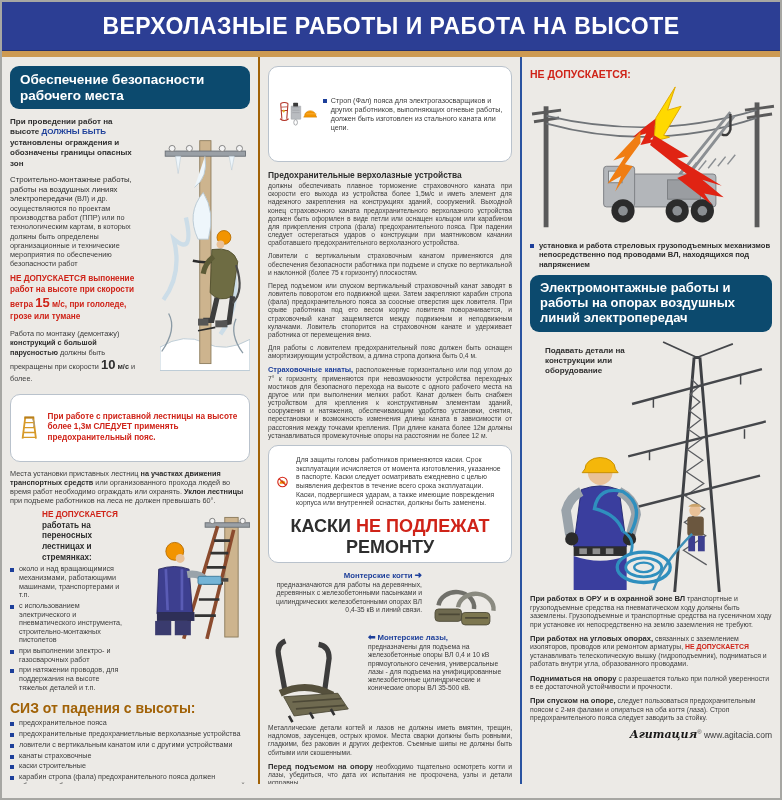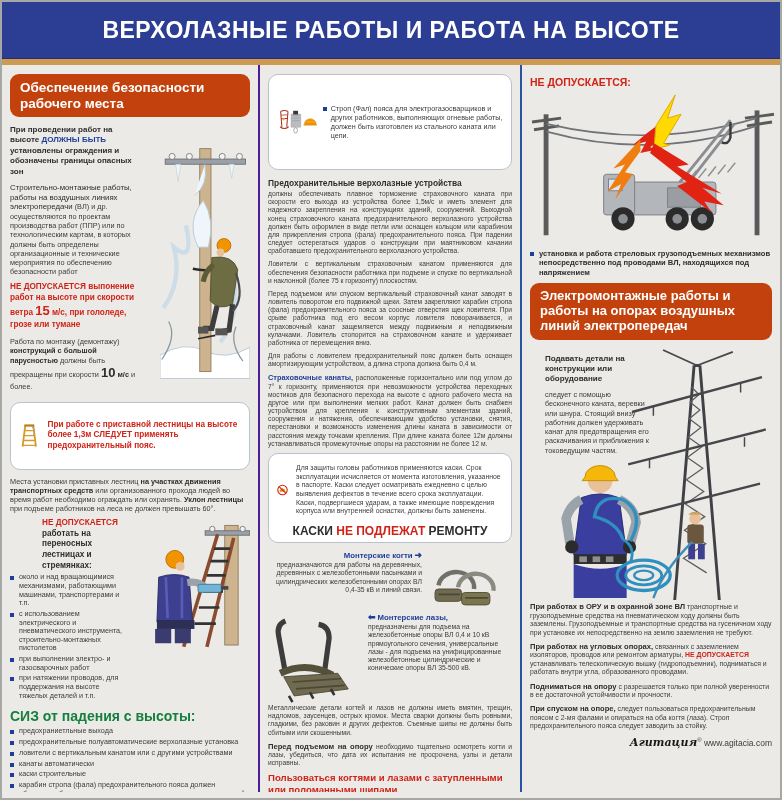--- a/index.html
+++ b/index.html
@@ -3,31 +3,31 @@
 <meta charset="utf-8">
 <style>
   html,body { margin:0; padding:0; background:#cfcfcf; }
   * { box-sizing:border-box; }
   .poster {
     width:782px; height:800px; margin:0 auto; position:relative;
     background:#eceae6; border:2px solid #a7a7a3; overflow:hidden;
     font-family:"Liberation Sans", sans-serif; color:#3c3c3c;
   }
   
-  .hdr { height:56px; background:#2c3e94; display:flex; align-items:center; justify-content:center; }
+  .hdr { height:48px; background:#2c3e94; display:flex; align-items:center; justify-content:center; }
   .hdr h1 { margin:0; color:#fff; font-size:23px; font-weight:bold; letter-spacing:.5px; font-family:"Liberation Sans",sans-serif; }
   .gold { height:7px; background:#cd9a52; border-top:1px solid #23306f; }
   
   .content { display:flex; height:727px; background:#eceae6; }
   .col { padding:9px 8px 4px; overflow:hidden; }
   .col1 { width:258px; }
-  .col2 { width:264px; border-left:2px solid #4c1d95; }
+  .col2 { width:264px; border-left:2px solid #a16207; }
   .col3 { width:262px; border-left:2px solid #2a53a0; }
   
-  .sec-hd { background:#c2410c; color:#fff; font-weight:bold; border-radius:9px; padding:6px 10px; line-height:1.15; }
+  .sec-hd { background:#0c4a6e; color:#fff; font-weight:bold; border-radius:9px; padding:6px 10px; line-height:1.15; }
   .sec-hd.big { font-size:13.5px; }
   .sec-hd.mid { font-size:13px; }
   p { margin:0 0 6px; }
   .bold { font-weight:bold; }
   .blue { color:#1d3f9a; }
   .red { color:#cf2318; }
   .dark { color:#2e2e2e; }
   .big-num { font-size:13px; font-weight:bold; }
   ul.sq { margin:2px 0 4px; padding:0; list-style:none; }
   ul.sq li { position:relative; padding-left:9px; margin-bottom:2px; }
@@ -40,33 +40,33 @@
   .p1 { font-size:8px; font-weight:bold; color:#2e2e2e; line-height:1.3; }
   .p2 { font-size:7.3px; line-height:1.25; }
   .p2 .lead { font-weight:normal; color:#2e2e2e; font-size:7.8px; }
   .warn1 { font-size:8.2px; font-weight:bold; color:#cf2318; line-height:1.3; }
   .p3 { font-size:7.3px; line-height:1.3; }
   .ladder-box { display:flex; align-items:center; gap:8px; padding:5px 8px; margin:4px 0 7px; }
   .ladder-box p { margin:0; font-size:8.2px; font-weight:bold; color:#cf2318; line-height:1.3; }
   .p4 { font-size:7.3px; line-height:1.25; margin-bottom:5px; }
   .warn2-hd { font-size:8.2px; line-height:1.3; margin-bottom:2px;margin-left:32px; }
   .warn2 ul { font-size:7.2px; line-height:1.2; }
-  .siz-hd { color:#15803d; font-weight:bold; font-size:14px; margin:4px 0 3px; }
+  .siz-hd { color:#a16207; font-weight:bold; font-size:14px; margin:4px 0 3px; }
   .siz ul { font-size:7.2px; line-height:1.22; }
   
   .photo-box { display:flex; align-items:center; gap:6px; padding:6px 8px; margin-bottom:8px; height:96px; }
   .photo-box .note { font-size:7.2px; line-height:1.25; position:relative; padding-left:8px; }
   .photo-box .note::before { content:""; position:absolute; left:0; top:3px; width:4px; height:4px; background:#1d3f9a; }
   .m-head { font-size:8.4px; font-weight:bold; color:#2e2e2e; margin-bottom:2px; }
   .m-p { font-size:6.7px; line-height:1.22; text-align:justify; margin-bottom:5px; }
   .m-p .lead-blue { font-weight:bold; color:#1d3f9a; font-size:7.4px; }
   .helmet-box { padding:5px 8px 4px; margin:3px 0 7px; }
   .helmet-box .hb-row { display:flex; gap:8px; align-items:center; }
   .helmet-box .hb-row p { font-size:6.9px; line-height:1.25; margin:0; }
-  .helmet-warn { text-align:center; font-size:12px; font-weight:bold; color:#2e2e2e; margin-top:3px; }
+  .helmet-warn { text-align:center; font-size:18px; font-weight:bold; color:#2e2e2e; margin-top:3px; }
   .tool-row { display:flex; align-items:flex-start; }
   .tool-txt { font-size:6.8px; line-height:1.22; }
   .tool-hd { color:#1d3f9a; font-weight:bold; font-size:7.8px; }
   .arrow { color:#1d3f9a; font-weight:bold; font-size:9px; }
   .m-warn { color:#cf2318; font-weight:bold; font-size:9.6px; line-height:1.25; margin:4px 0 6px; }
   
   .r-warn-hd { color:#cf2318; font-weight:bold; font-size:10.5px; margin:2px 0 5px; }
   .r-list { font-size:7.6px; font-weight:bold; color:#2e2e2e; }
   .r-list li { margin-bottom:6px; line-height:1.25; }
   .col3 .sec-hd { margin:6px 0 8px; }
@@ -171,24 +171,24 @@
           <rect x="82" y="68" width="8" height="4" fill="#444"></rect>
           <rect x="10" y="106" width="42" height="10" fill="#2e2f57"></rect>
           <rect x="8" y="116" width="18" height="16" fill="#3a3b6e"></rect>
           <rect x="30" y="116" width="18" height="16" fill="#3a3b6e"></rect>
         </svg>
       </div>
 
       <div class="siz-hd">СИЗ от падения с высоты:</div>
       <div class="siz">
         <ul class="sq">
-          <li>предохраниетльные выхода</li>
-          <li>предохранительные полуавтоматические верхолазные установка</li>
+          <li>предохранительное пояса</li>
+          <li>предохранительные предохраниетльные верхолазные устройства</li>
           <li>ловители с вертикальным канатом или с другими устройствами</li>
-          <li>канаты автоматически</li>
+          <li>канаты страховочные</li>
           <li>каски строительные</li>
           <li>карабин стропа (фала) предохранительного пояса должен обеспечить быстрое и надежное закрепление и открепление одной рукой при надетой утепленой рукавице. Карабин должен иметь предохранительное устройство, исключающее его случайное раскрытие. Замок и предохранитель карабина закрываются автоматически.</li>
         </ul>
       </div>
     </div>
 
     <div class="col col2">
       <div class="photo-box whitebox">
         <svg width="120" height="82" viewBox="0 0 130 85">
           <path d="M12 8 L16 58 M36 8 L32 58 M12 8 Q24 2 36 8 M14 32 L34 30 M10 58 Q24 70 38 58" stroke="#b23327" stroke-width="3.5" fill="none"></path>
@@ -293,21 +293,20 @@
 
       <ul class="sq r-list">
         <li>установка и работа стреловых грузоподъемных механизмов непосредственно под проводами ВЛ, находящихся под напряжением</li>
       </ul>
 
       <div class="sec-hd mid">Электромонтажные работы и работы на опорах воздушных линий электропередач</div>
 
       <div class="supply-block">
         <div class="supply-txt">
           <p class="lead">Подавать детали на конструкции или оборудование</p>
-          <p class="rest"> следует с помощью бесконечного каната, веревки или шнура. Стоящий внизу работник должен удерживать канат для предотвращения его раскачивания и приближения к токоведущим частям.</p>
         </div>
         <svg class="tower-svg" width="146" height="252" viewBox="0 0 150 260">
           <path d="M52 260 L72 18 M98 260 L78 18 M72 18 L78 18" stroke="#3f4145" stroke-width="3" fill="none"></path>
           <path d="M69 40 l8 8 -9 8 10 8 -11 9 12 9 -13 10 14 10 -15 11 16 11 -17 12 18 12 -19 13 20 13 -21 14 22 14 -23 15 24 15" stroke="#5a5c60" stroke-width="1.3" fill="none"></path>
           <path d="M8 66 L142 30 M4 120 L146 84 M14 172 L140 140" stroke="#45474b" stroke-width="2.5"></path>
           <path d="M30 60 l0 10 M120 36 l0 10 M26 114 l0 10 M124 92 l0 10" stroke="#45474b" stroke-width="1.5"></path>
           <path d="M75 18 L40 2 M75 18 L112 4" stroke="#45474b" stroke-width="1.8"></path>
           <circle cx="73" cy="176" r="6" fill="#e9c198"></circle>
           <path d="M66 172 a8 6 0 0 1 14 0 Z" fill="#caa26a"></path>
           <rect x="65" y="182" width="17" height="20" rx="3" fill="#6b573f"></rect>

